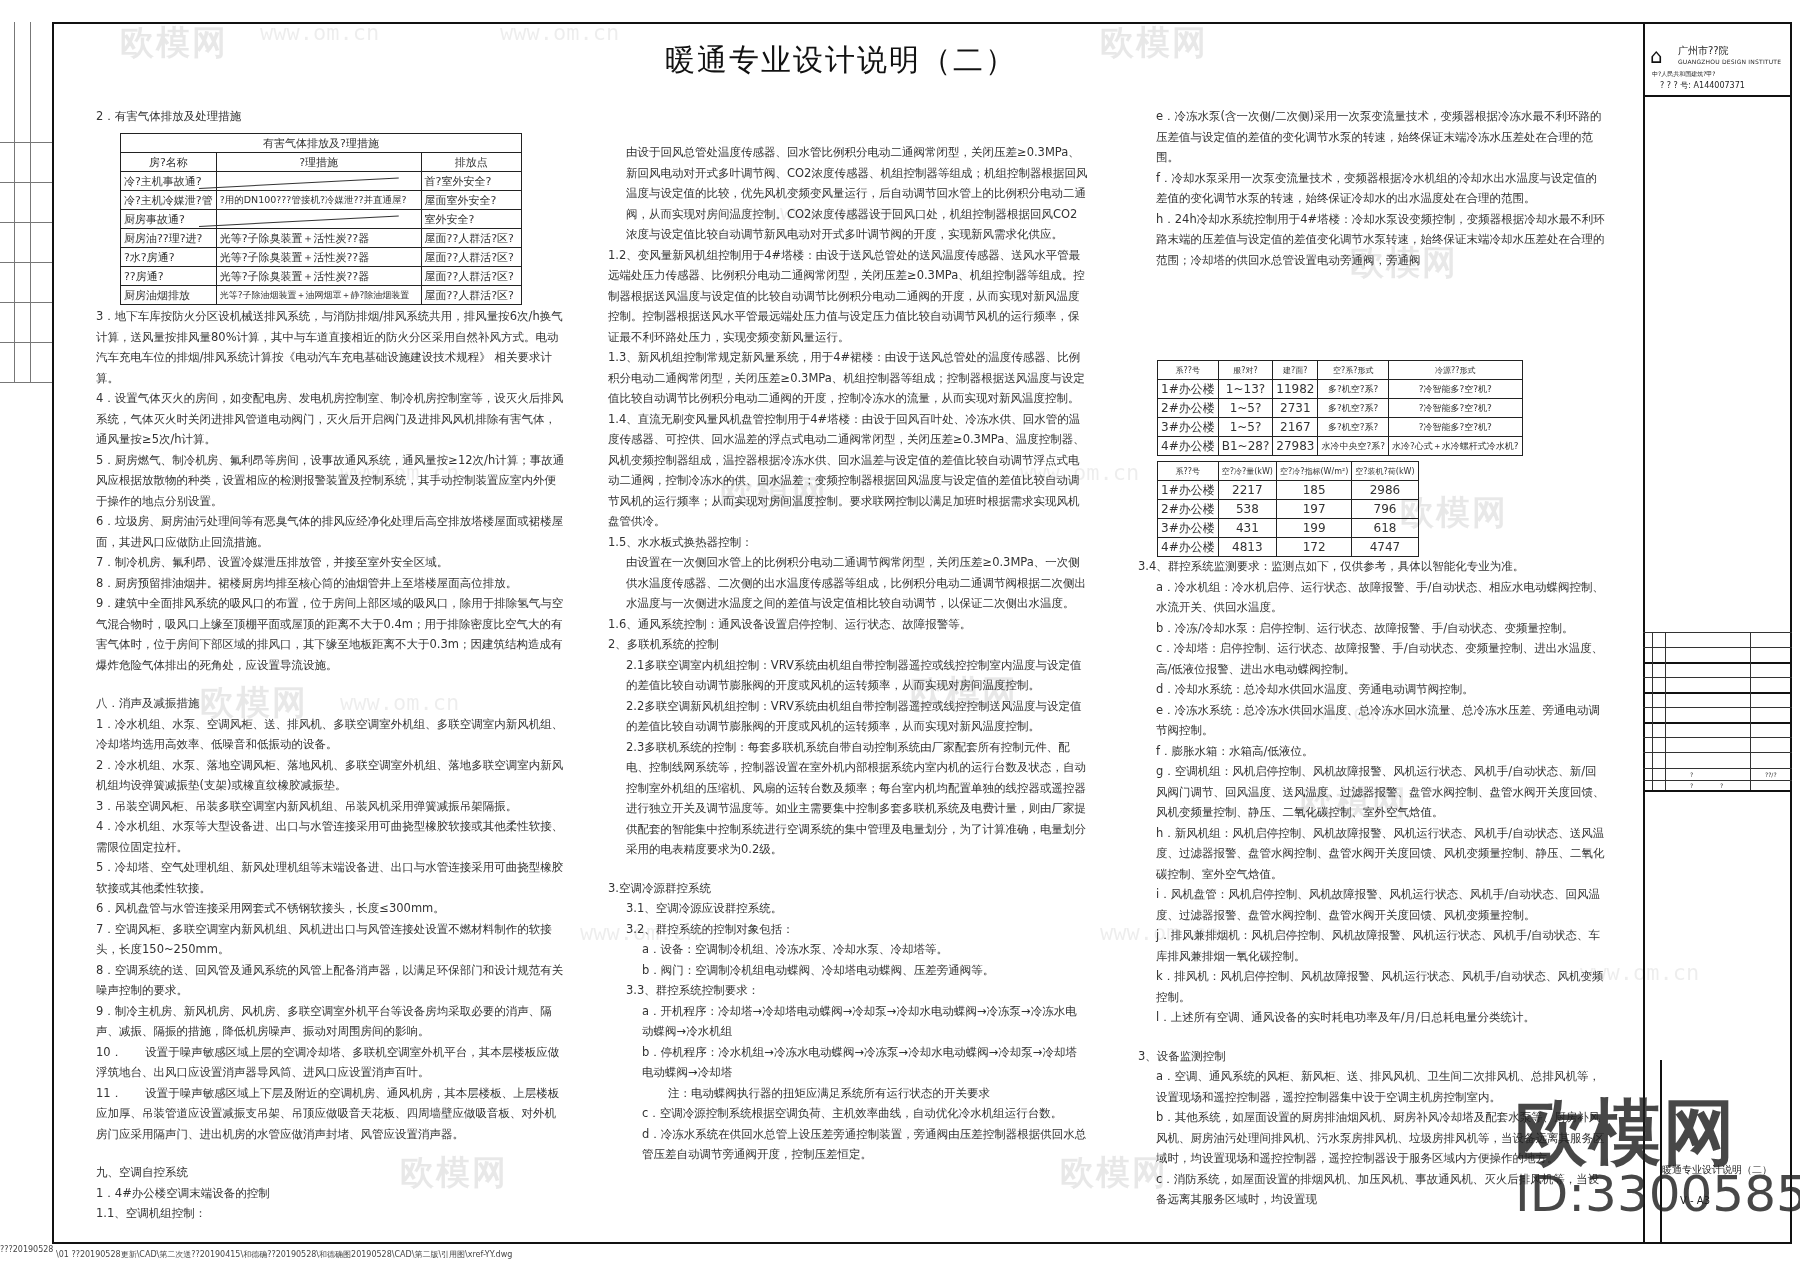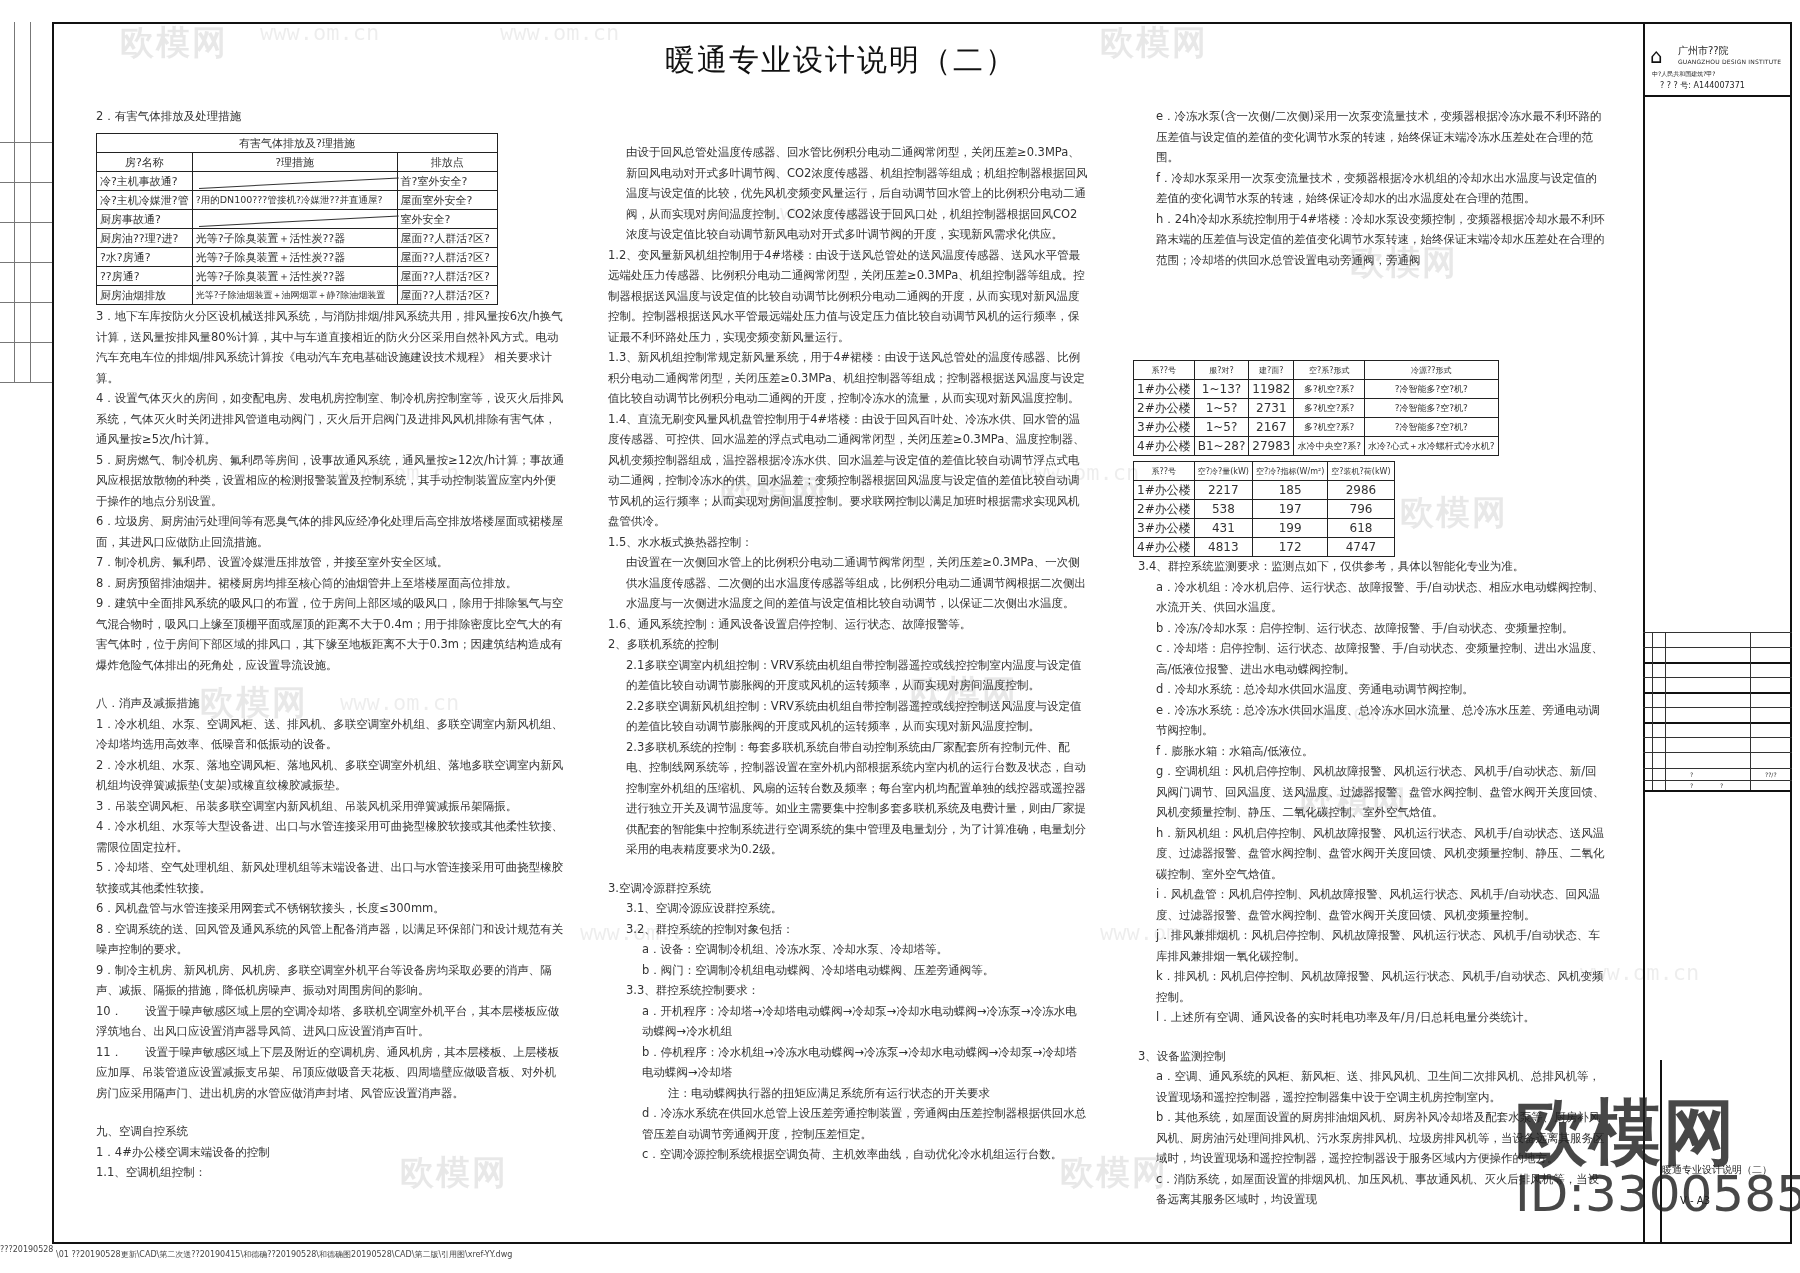--- a/index.html
+++ b/index.html
@@ -10,21 +10,21 @@
   .leftstrip .vl{position:absolute;top:0;height:360px;border-left:1px solid #777;}
   .title{position:absolute;left:665px;top:40px;font-family:"DejaVu Serif","Liberation Serif",serif;font-size:30px;letter-spacing:2px;color:#111;}
   .col{position:absolute;font-size:11.5px;line-height:20.5px;color:#333;}
   .col p{margin:0;}
   .col .ind{padding-left:18px;}
   .col .ind2{padding-left:34px;}
   .col .gap{height:18px;}
   .c1{left:96px;top:106px;width:470px;}
   .c2{left:608px;top:106px;width:480px;margin-top:36px;}
   .c3{left:1138px;top:106px;width:470px;}
-  table.t{border-collapse:collapse;font-size:11px;color:#333;}
+  table.t{border-collapse:collapse;font-size:11px;color:#333;margin-left:24px;}
   table.t td{border:1px solid #222;padding:0 3px;height:18px;white-space:nowrap;}
   table.t .hd{text-align:center;}
   .t1{position:absolute;left:96px;top:133px;width:402px;}
   .t1 td:nth-child(1){width:82px}
   .diag{position:absolute;left:199px;height:1px;background:#333;transform-origin:left;}
   .t2{position:absolute;left:1133px;top:360px;}
   .t2 td{height:18px;text-align:center;font-size:12px;}
   .t3{position:absolute;left:1133px;top:461px;}
   .t3 td{height:18px;text-align:center;font-size:12px;}
   .tb{position:absolute;left:1643px;top:22px;width:149px;height:1222px;border-left:2px solid #111;box-sizing:border-box;}
@@ -129,20 +129,21 @@
   <p>8．厨房预留排油烟井。裙楼厨房均排至核心筒的油烟管井上至塔楼屋面高位排放。</p>
   <p>9．建筑中全面排风系统的吸风口的布置，位于房间上部区域的吸风口，除用于排除氢气与空气混合物时，吸风口上缘至顶棚平面或屋顶的距离不大于0.4m；用于排除密度比空气大的有害气体时，位于房间下部区域的排风口，其下缘至地板距离不大于0.3m；因建筑结构造成有爆炸危险气体排出的死角处，应设置导流设施。</p>
   <div class="gap"></div>
   <p>八．消声及减振措施</p>
   <p>1．冷水机组、水泵、空调风柜、送、排风机、多联空调室外机组、多联空调室内新风机组、冷却塔均选用高效率、低噪音和低振动的设备。</p>
   <p>2．冷水机组、水泵、落地空调风柜、落地风机、多联空调室外机组、落地多联空调室内新风机组均设弹簧减振垫(支架)或橡直纹橡胶减振垫。</p>
   <p>3．吊装空调风柜、吊装多联空调室内新风机组、吊装风机采用弹簧减振吊架隔振。</p>
   <p>4．冷水机组、水泵等大型设备进、出口与水管连接采用可曲挠型橡胶软接或其他柔性软接、需限位固定拉杆。</p>
   <p>5．冷却塔、空气处理机组、新风处理机组等末端设备进、出口与水管连接采用可曲挠型橡胶软接或其他柔性软接。</p>
   <p>6．风机盘管与水管连接采用网套式不锈钢软接头，长度≤300mm。</p>
+  <p>7．空调风柜、多联空调室内新风机组、风机进出口与风管连接处设置不燃材料制作的软接头，长度150~250mm。</p>
   <p>8．空调系统的送、回风管及通风系统的风管上配备消声器，以满足环保部门和设计规范有关噪声控制的要求。</p>
   <p>9．制冷主机房、新风机房、风机房、多联空调室外机平台等设备房均采取必要的消声、隔声、减振、隔振的措施，降低机房噪声、振动对周围房间的影响。</p>
   <p>10．　　设置于噪声敏感区域上层的空调冷却塔、多联机空调室外机平台，其本层楼板应做浮筑地台、出风口应设置消声器导风筒、进风口应设置消声百叶。</p>
   <p>11．　　设置于噪声敏感区域上下层及附近的空调机房、通风机房，其本层楼板、上层楼板应加厚、吊装管道应设置减振支吊架、吊顶应做吸音天花板、四周墙壁应做吸音板、对外机房门应采用隔声门、进出机房的水管应做消声封堵、风管应设置消声器。</p>
   <div class="gap"></div>
   <p>九、空调自控系统</p>
   <p>1．4#办公楼空调末端设备的控制</p>
   <p>1.1、空调机组控制：</p>
 </div>
 
@@ -161,22 +162,22 @@
   <div class="gap"></div>
   <p>3.空调冷源群控系统</p>
   <p class="ind">3.1、空调冷源应设群控系统。</p>
   <p class="ind">3.2、群控系统的控制对象包括：</p>
   <p class="ind2">a．设备：空调制冷机组、冷冻水泵、冷却水泵、冷却塔等。</p>
   <p class="ind2">b．阀门：空调制冷机组电动蝶阀、冷却塔电动蝶阀、压差旁通阀等。</p>
   <p class="ind">3.3、群控系统控制要求：</p>
   <p class="ind2">a．开机程序：冷却塔→冷却塔电动蝶阀→冷却泵→冷却水电动蝶阀→冷冻泵→冷冻水电动蝶阀→冷水机组</p>
   <p class="ind2">b．停机程序：冷水机组→冷冻水电动蝶阀→冷冻泵→冷却水电动蝶阀→冷却泵→冷却塔电动蝶阀→冷却塔</p>
   <p class="ind2" style="padding-left:60px">注：电动蝶阀执行器的扭矩应满足系统所有运行状态的开关要求</p>
+  <p class="ind2">c．空调冷源控制系统根据空调负荷、主机效率曲线，自动优化冷水机组运行台数。</p>
   <p class="ind2">d．冷冻水系统在供回水总管上设压差旁通控制装置，旁通阀由压差控制器根据供回水总管压差自动调节旁通阀开度，控制压差恒定。</p>
-  <p class="ind2">c．空调冷源控制系统根据空调负荷、主机效率曲线，自动优化冷水机组运行台数。</p>
 </div>
 
 <div class="col c3">
   <p class="ind">e．冷冻水泵(含一次侧/二次侧)采用一次泵变流量技术，变频器根据冷冻水最不利环路的压差值与设定值的差值的变化调节水泵的转速，始终保证末端冷冻水压差处在合理的范围。</p>
   <p class="ind">f．冷却水泵采用一次泵变流量技术，变频器根据冷水机组的冷却水出水温度与设定值的差值的变化调节水泵的转速，始终保证冷却水的出水温度处在合理的范围。</p>
   <p class="ind">h．24h冷却水系统控制用于4#塔楼：冷却水泵设变频控制，变频器根据冷却水最不利环路末端的压差值与设定值的差值变化调节水泵转速，始终保证末端冷却水压差处在合理的范围；冷却塔的供回水总管设置电动旁通阀，旁通阀</p>
 </div>
 
 <table class="t t2">
   <tbody>

